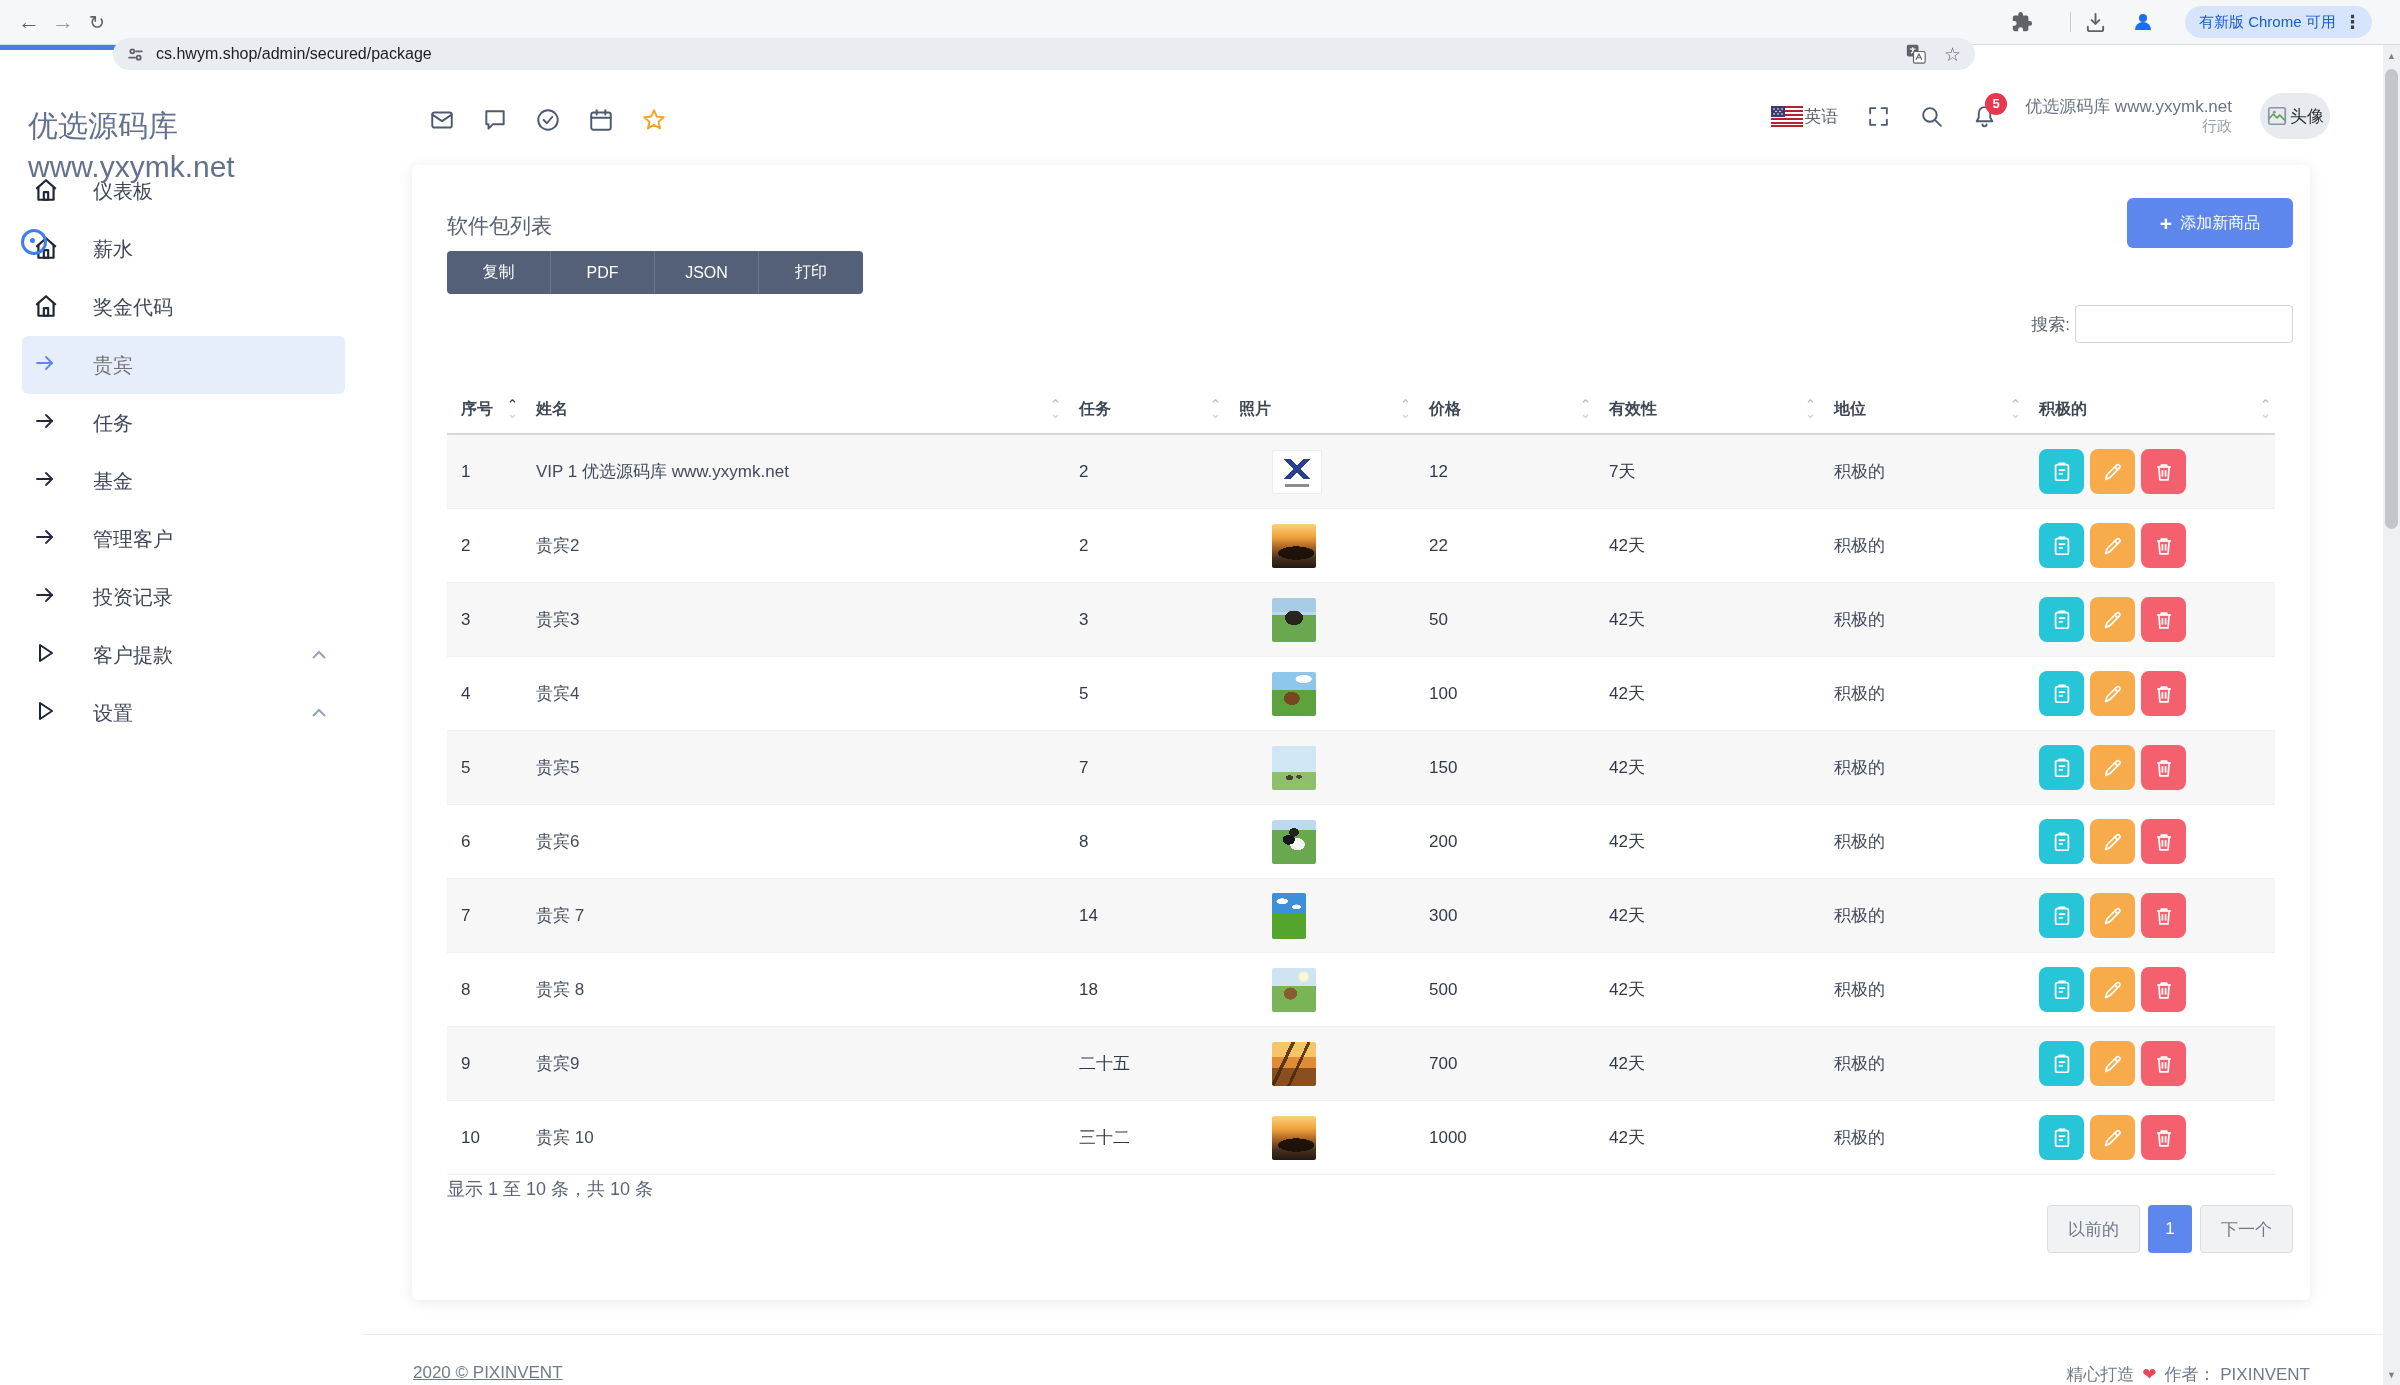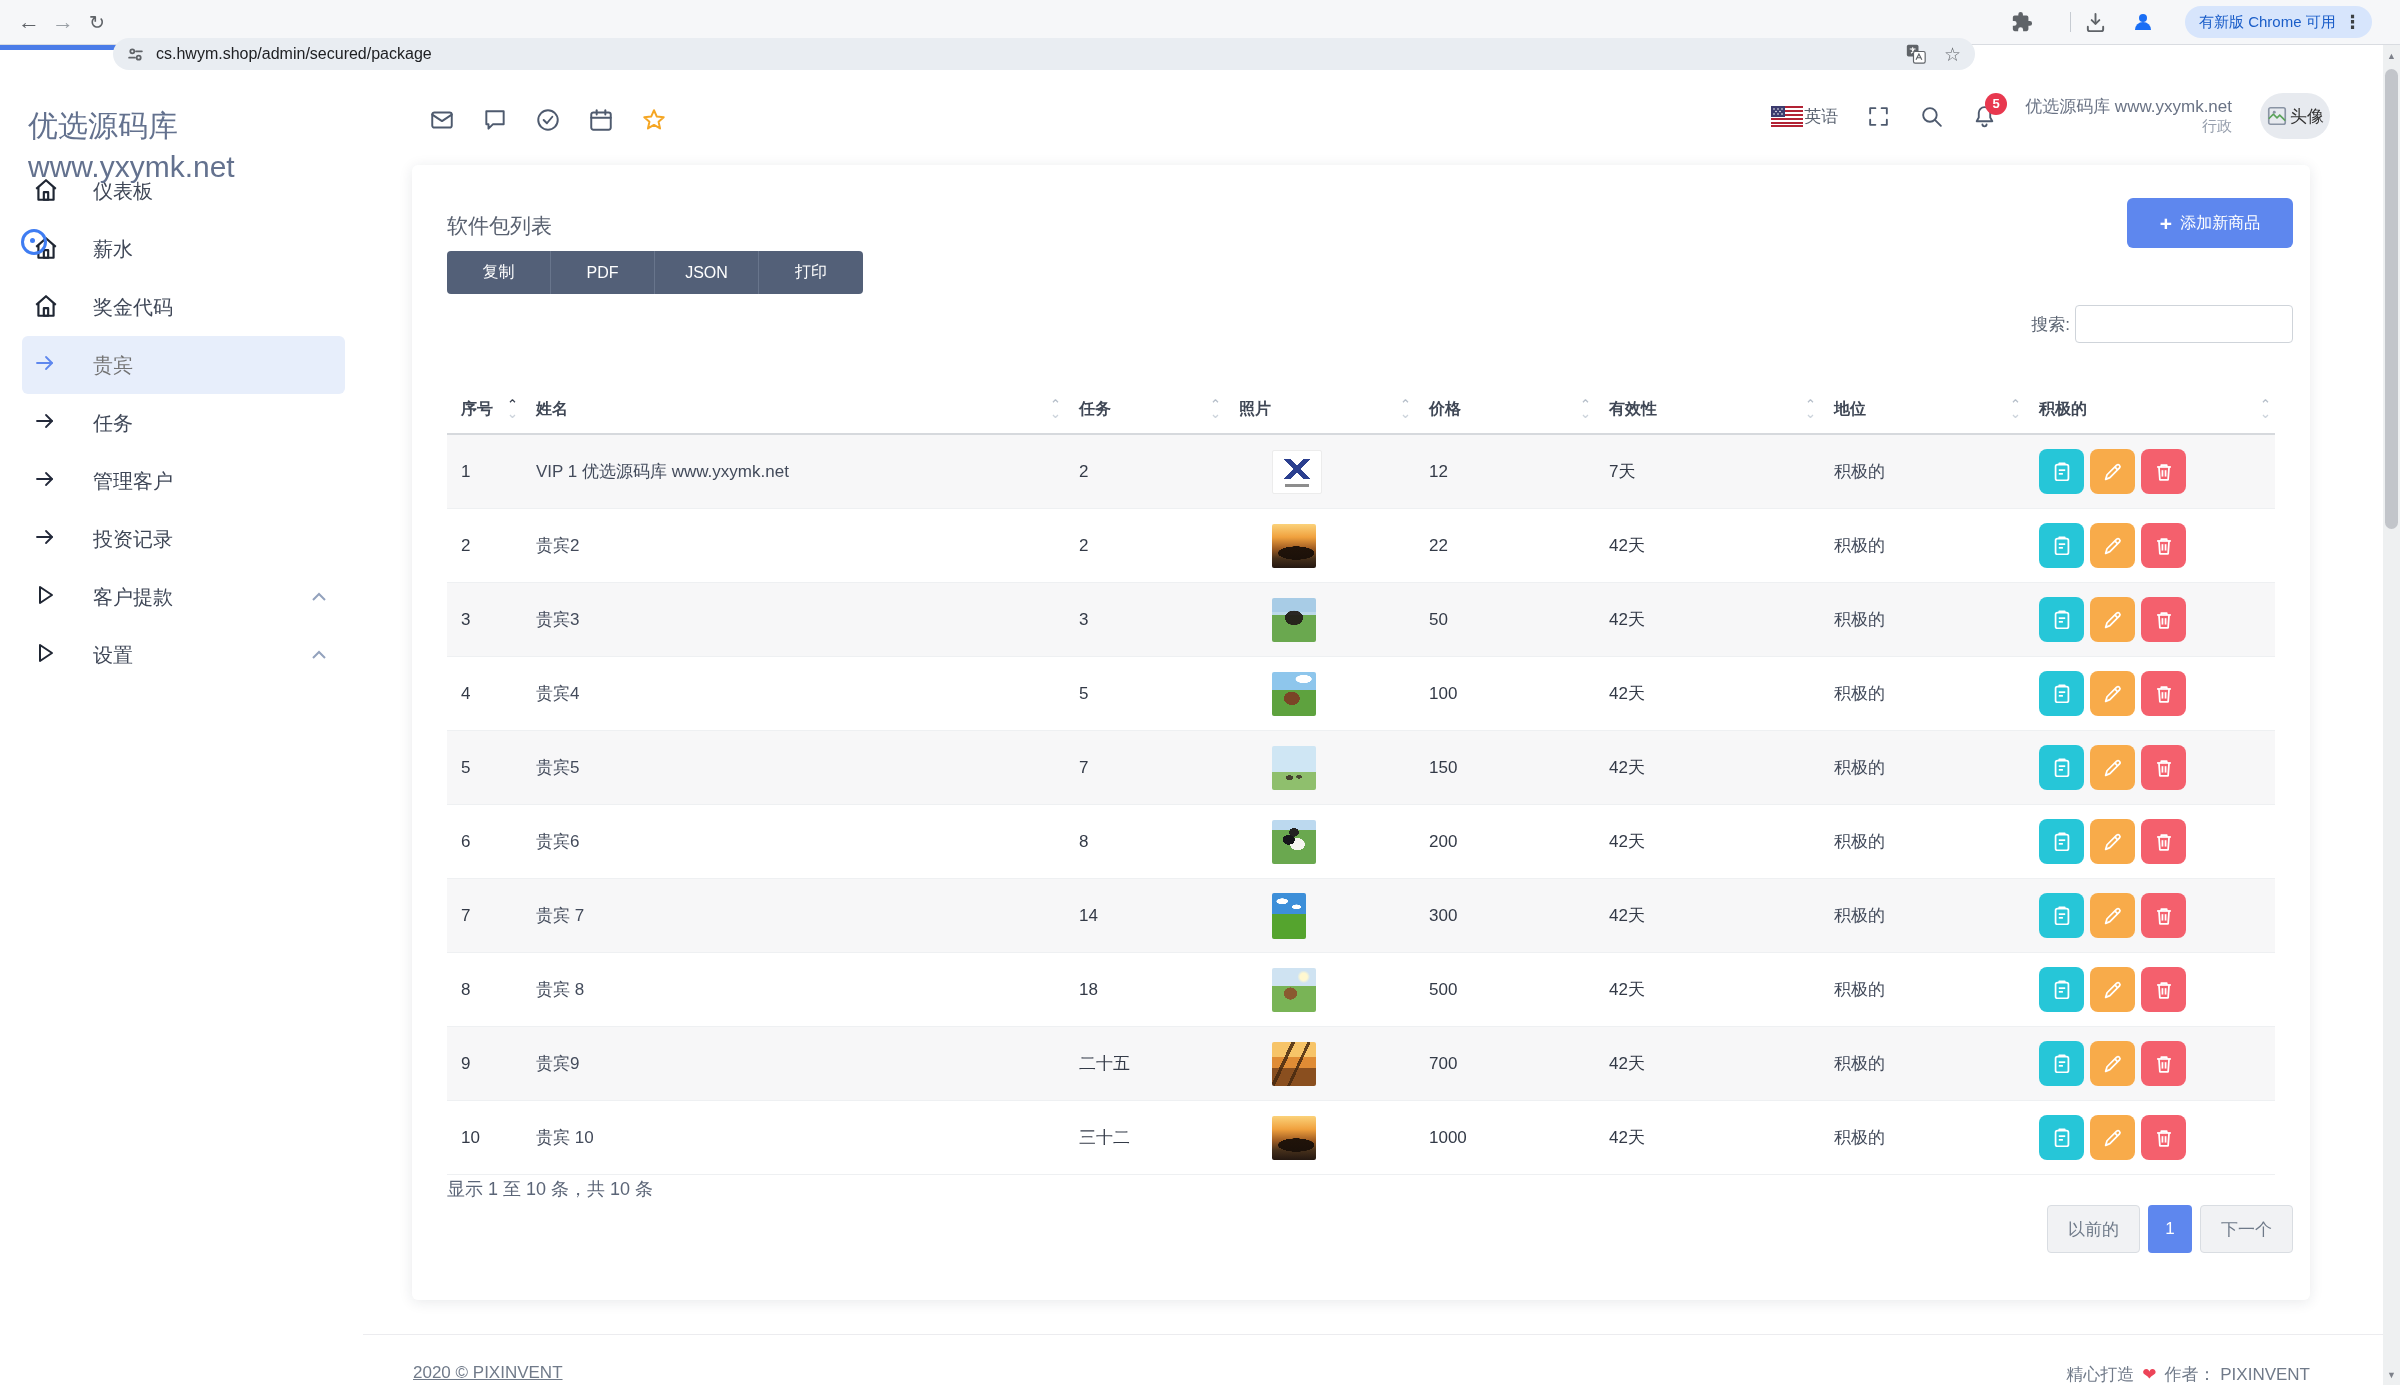--- a/index.html
+++ b/index.html
@@ -263,20 +263,29 @@
             </span>
             <span class="m-label">任务</span>
           </div>
           <div class="m-item">
             <span class="m-ico">
               <svg width="24" height="24" viewBox="0 0 24 24" fill="none" stroke="currentColor" stroke-width="1.8" stroke-linecap="round" stroke-linejoin="round">
                 <line x1="4" y1="12" x2="19" y2="12"></line>
                 <polyline points="13,6 19,12 13,18"></polyline>
               </svg>
             </span>
+            <span class="m-label">基金</span>
+          </div>
+          <div class="m-item">
+            <span class="m-ico">
+              <svg width="24" height="24" viewBox="0 0 24 24" fill="none" stroke="currentColor" stroke-width="1.8" stroke-linecap="round" stroke-linejoin="round">
+                <line x1="4" y1="12" x2="19" y2="12"></line>
+                <polyline points="13,6 19,12 13,18"></polyline>
+              </svg>
+            </span>
             <span class="m-label">管理客户</span>
           </div>
           <div class="m-item">
             <span class="m-ico">
               <svg width="24" height="24" viewBox="0 0 24 24" fill="none" stroke="currentColor" stroke-width="1.8" stroke-linecap="round" stroke-linejoin="round">
                 <line x1="4" y1="12" x2="19" y2="12"></line>
                 <polyline points="13,6 19,12 13,18"></polyline>
               </svg>
             </span>
             <span class="m-label">投资记录</span>

